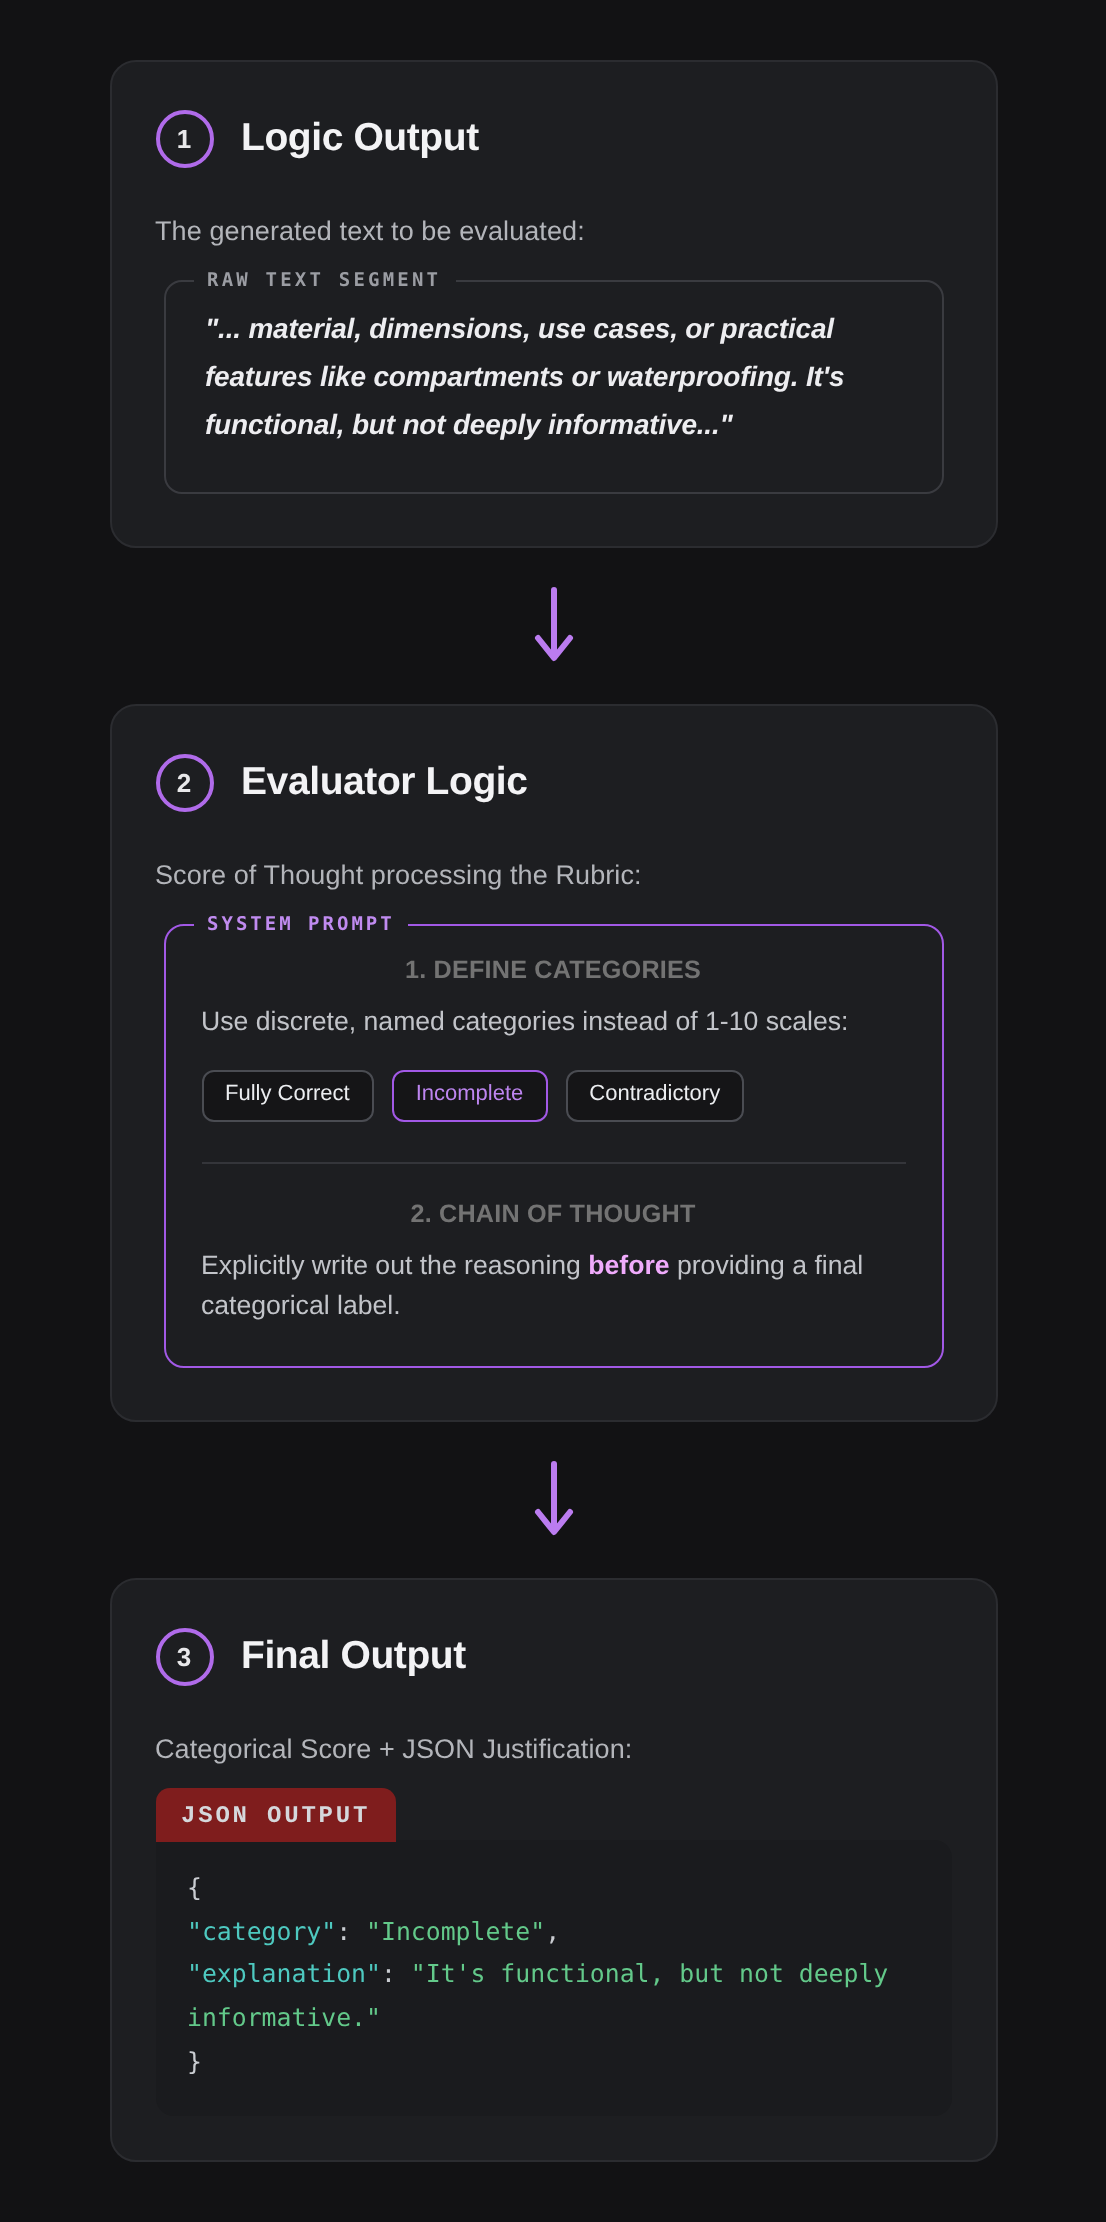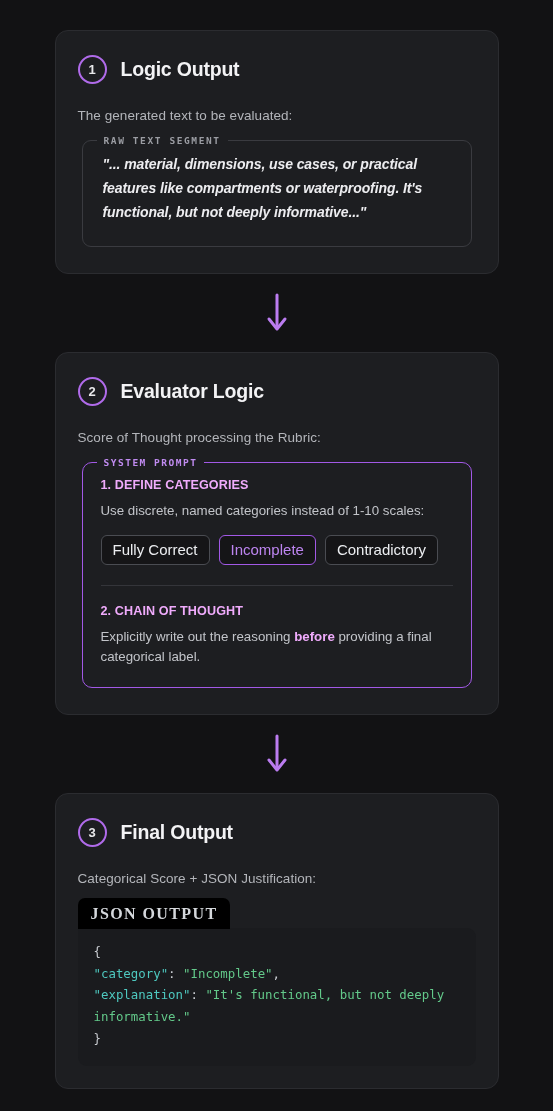--- a/index.html
+++ b/index.html
@@ -99,38 +99,39 @@
   .fbox.purple > legend {
     color: #c08bf0;
     letter-spacing: 1.5px;
     font-weight: 700;
   }
   .fbox.purple .fbox-body { padding: 10px 18px 18px 18px; }
 
   .sec-title {
     font-size: 12.6px;
     font-weight: 700;
-    color: #f0abfc;
+    color: #737373;
     letter-spacing: 0.1px;
     margin-bottom: 9px;
+    text-align: center;
   }
   .sec-text {
     font-size: 13.3px;
     color: #c2c4c9;
     line-height: 1.5;
   }
   .sec-text b { color: #f0abfc; font-weight: 700; }
 
   .chips { display: flex; gap: 9px; margin-top: 14px; }
   .chip {
     border: 1px solid #4a4c52;
     border-radius: 6px;
     background: #151517;
     color: #eceef1;
-    font-size: 15px;
+    font-size: 11px;
     padding: 6px 11px 7px 11px;
     line-height: 1;
   }
   .chip.active { border-color: #a259e6; color: #bd85f0; }
 
   .divider {
     height: 1px;
     background: #34353a;
     margin: 20px 0 18px 0;
   }
@@ -141,24 +142,24 @@
     display: flex;
     align-items: center;
     justify-content: center;
   }
   .arrow svg { display: block; }
 
   
   .code-wrap { margin-top: 2px; }
   .code-badge {
     display: inline-block;
-    background: #000000;
+    background: #7f1d1d;
     color: #d5d8dc;
-    font-family: Liberation Serif, serif;
-    font-size: 16px;
+    font-family: Liberation Mono, monospace;
+    font-size: 12px;
     letter-spacing: 1.4px;
     font-weight: 700;
     padding: 7px 13px 6px 13px;
     border-radius: 7px 7px 0 0;
     position: relative;
     z-index: 2;
   }
   .code-body {
     background: #1a1b1e;
     border-radius: 0 9px 9px 9px;

